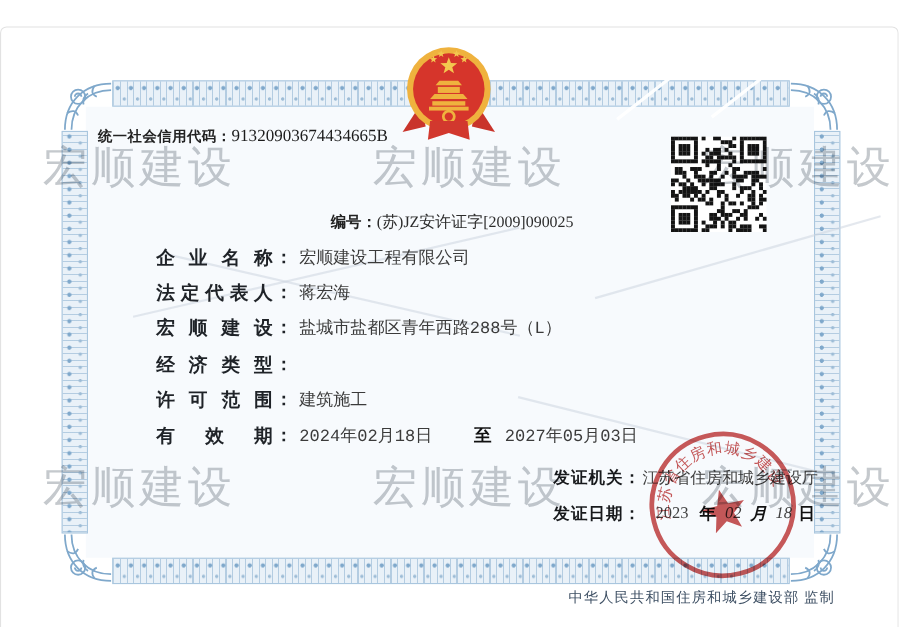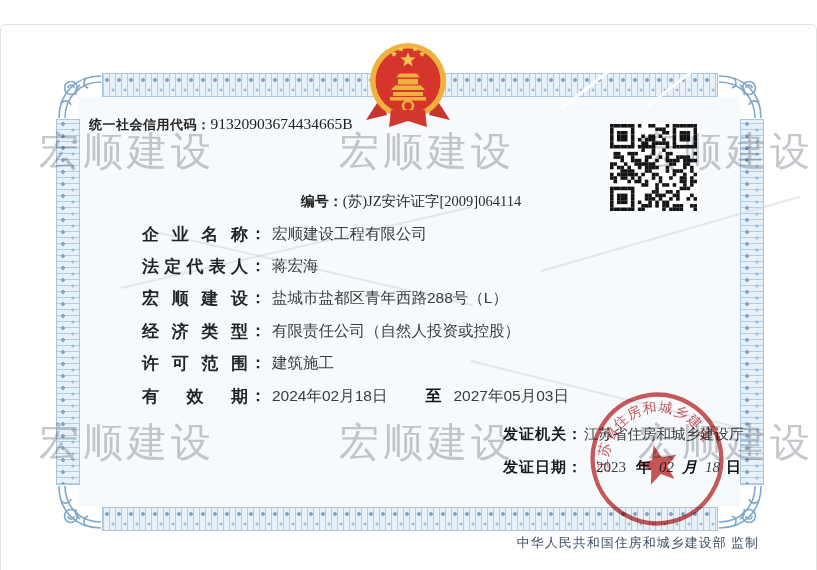--- a/index.html
+++ b/index.html
@@ -51,21 +51,21 @@
          font-family:"Liberation Sans",sans-serif;}
   .certno{position:absolute;left:60px;width:700px;top:167px;text-align:center;z-index:3;font-size:14px;color:#222;}
   .certno .lab{font-weight:700;}
   .certno .val{font-family:"Liberation Serif",serif;font-size:14.5px;color:#2b2b2b;}
   
   .fields{position:absolute;left:141px;top:193px;z-index:3;}
   .frow{display:flex;align-items:center;height:32.4px;}
   .f-label{display:inline-block;width:106px;text-align:justify;text-align-last:justify;
            font-weight:700;font-size:17px;color:#1f2328;}
   .f-colon{font-weight:700;font-size:16px;color:#1f2328;margin:0 6px 0 2px;}
-  .f-value{font-family:Liberation Sans, sans-serif;font-size:15.5px;color:#3b3b3b;}
+  .f-value{font-family:Liberation Mono, monospace;font-size:15.5px;color:#3b3b3b;}
   .f-to{font-weight:700;font-size:16px;color:#111;margin:0 12px 0 38px;}
   
   .issuer{position:absolute;left:502px;top:400px;z-index:3;}
   .irow{display:flex;align-items:center;white-space:nowrap;}
   .irow+.irow{margin-top:14px;}
   .i-label{font-weight:700;font-size:15px;color:#17191c;letter-spacing:1px;}
   .i-colon{font-weight:700;font-size:15px;color:#17191c;}
   .i-value{font-family:"Liberation Serif",serif;font-size:14.5px;color:#3f3f3f;margin-left:2px;}
   .dt-num{font-family:"Liberation Serif",serif;font-size:15px;color:#3f3f3f;}
   .dt-unit{font-weight:700;font-size:15px;color:#111;}
@@ -465,21 +465,21 @@
         <rect x="66.12" y="83.52" width="3.58" height="3.58" fill="#141414"></rect>
         <rect x="69.60" y="83.52" width="3.58" height="3.58" fill="#141414"></rect>
         <rect x="83.52" y="83.52" width="3.58" height="3.58" fill="#141414"></rect>
       </svg></div>
 
   <div class="credit">
     <span class="lab">统一社会信用代码</span><span class="lab">：</span><span class="val">91320903674434665B</span>
   </div>
 
   <div class="certno">
-    <span class="lab">编号</span><span class="lab">：</span><span class="val">(苏)JZ安许证字[2009]064114</span>
+    <span class="lab">编号</span><span class="lab">：</span><span class="val">(苏)JZ安许证字[2009]090025</span>
   </div>
 
   <div class="fields">
     <div class="frow">
       <span class="f-label">企业名称</span>
       <span class="f-colon">：</span>
       <span class="f-value">宏顺建设工程有限公司</span>
     </div>
     <div class="frow">
       <span class="f-label">法定代表人</span>
@@ -487,21 +487,20 @@
       <span class="f-value">蒋宏海</span>
     </div>
     <div class="frow">
       <span class="f-label">宏顺建设</span>
       <span class="f-colon">：</span>
       <span class="f-value">盐城市盐都区青年西路288号（L）</span>
     </div>
     <div class="frow">
       <span class="f-label">经济类型</span>
       <span class="f-colon">：</span>
-      <span class="f-value">有限责任公司（自然人投资或控股）</span>
     </div>
     <div class="frow">
       <span class="f-label">许可范围</span>
       <span class="f-colon">：</span>
       <span class="f-value">建筑施工</span>
     </div>
     <div class="frow">
       <span class="f-label">有效期</span>
       <span class="f-colon">：</span>
       <span class="f-value">2024年02月18日</span>

